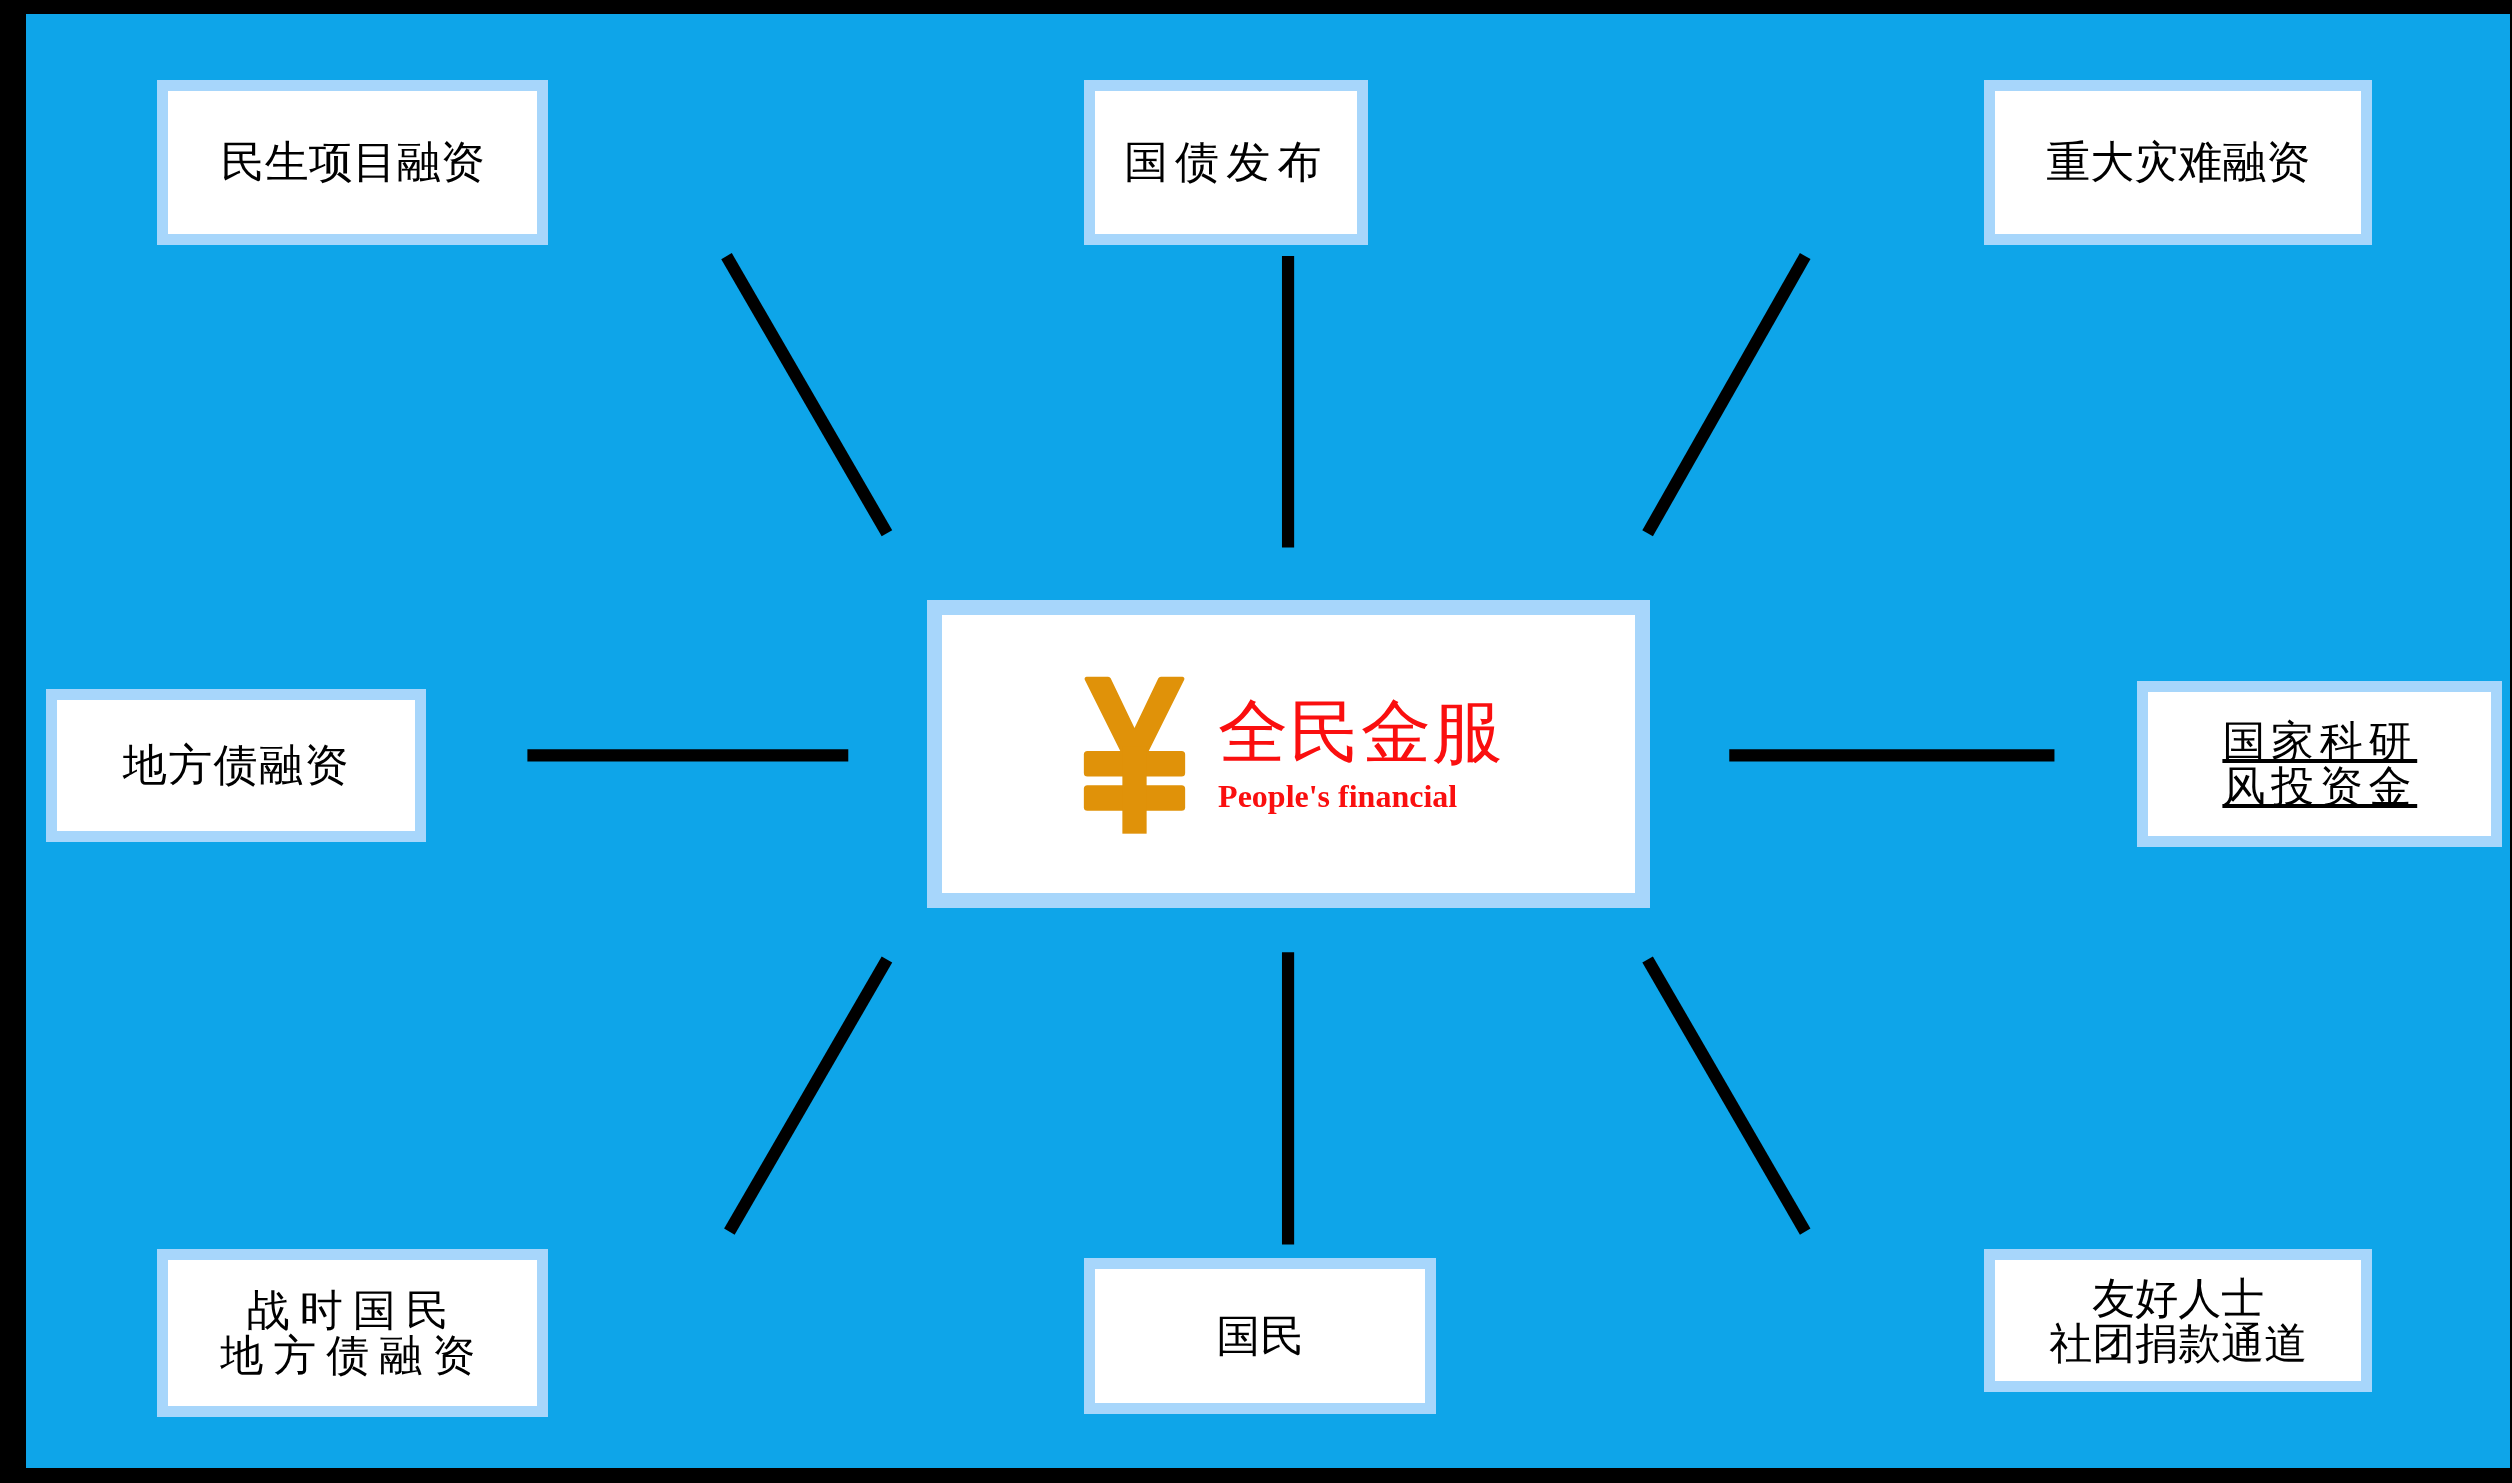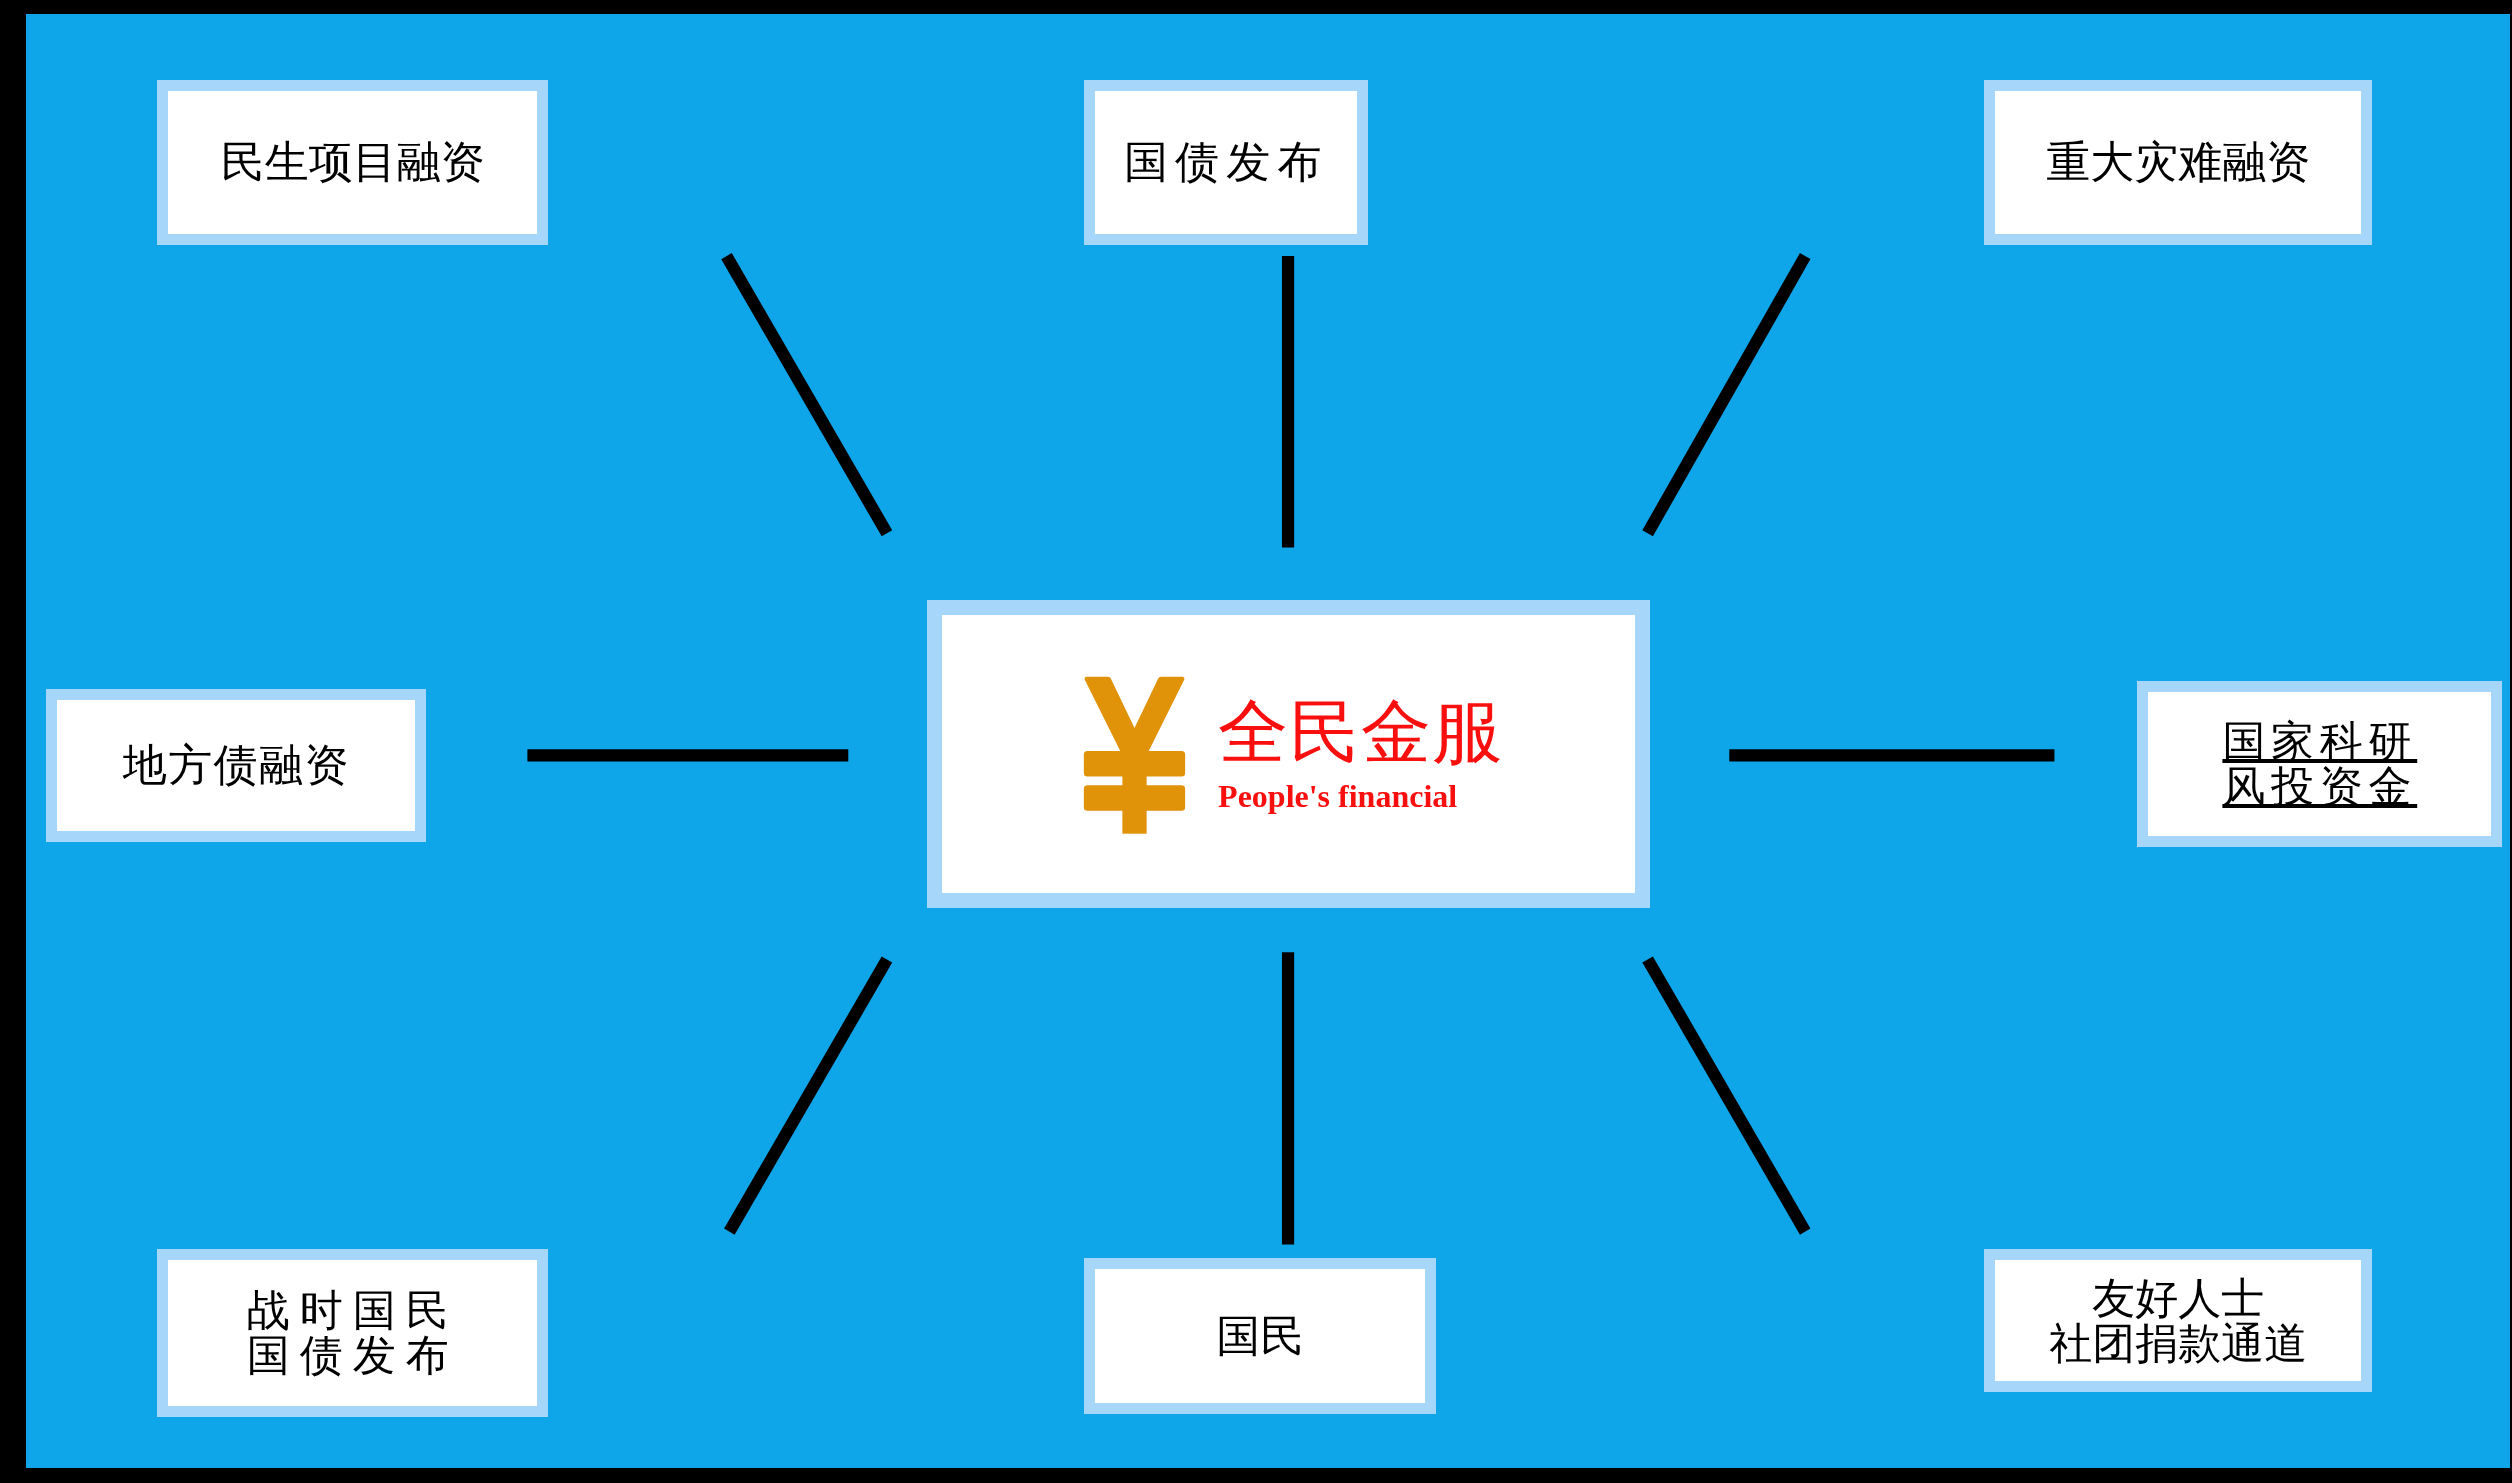--- a/index.html
+++ b/index.html
@@ -166,21 +166,21 @@
       <span class="label">地方债融资</span>
     </div>
 
     <div class="node two-line" id="node-right">
       <span class="label">国家科研
 风投资金</span>
     </div>
 
     <div class="node two-line" id="node-bottom-left">
       <span class="label">战时国民
-国债发布</span>
+地方债融资</span>
     </div>
 
     <div class="node" id="node-bottom-center">
       <span class="label">国民</span>
     </div>
 
     <div class="node two-line" id="node-bottom-right">
       <span class="label">友好人士
 社团捐款通道</span>
     </div>

